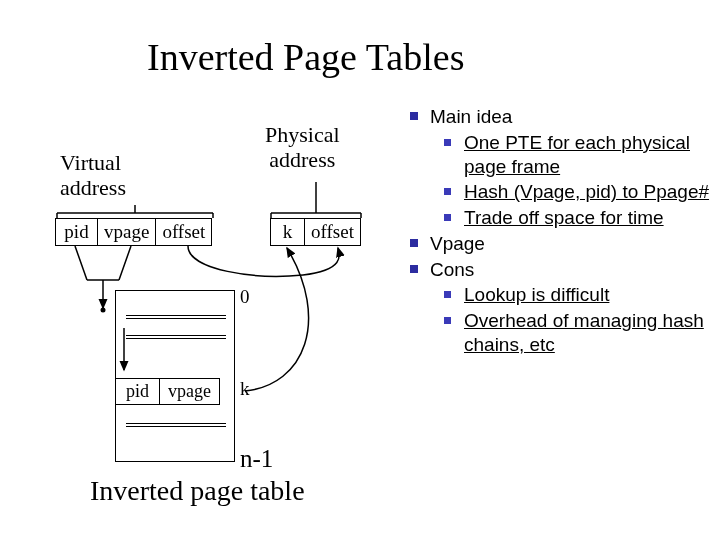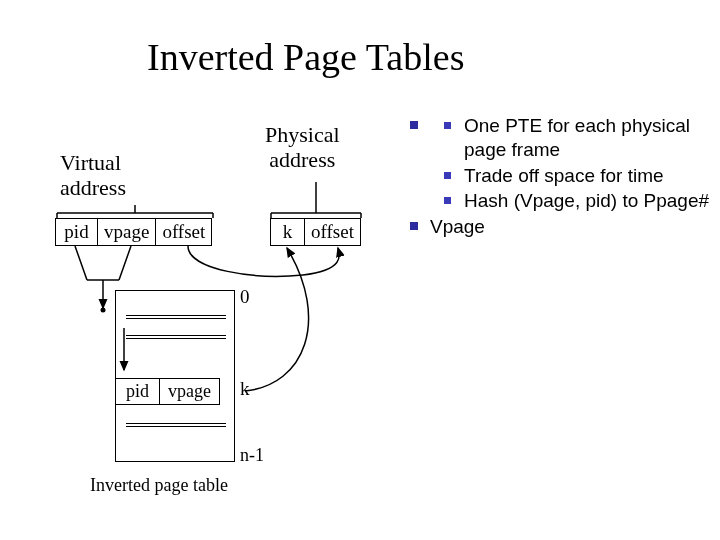--- a/index.html
+++ b/index.html
@@ -28,21 +28,21 @@
     height: 400px;
     text-decoration: underline;
   }
   .label {
     font-size: 22px;
     line-height: 1.15;
     position: absolute;
   }
   .virtual-label { top: 40px; left: 5px; }
   .physical-label { top: 12px; left: 210px; text-align: center; }
-  .ipt-label { top: 365px; left: 35px; font-size: 18px; }
+  .ipt-label { top: 365px; left: 35px; font-size: 28px; }
 
   .addr-table {
     position: absolute;
     border-collapse: collapse;
   }
   .addr-table td {
     border: 1.5px solid #000;
     font-size: 19px;
     text-align: center;
     padding: 2px 6px;
@@ -104,21 +104,21 @@
   .zero-label {
     position: absolute;
     top: 176px;
     left: 185px;
     font-size: 19px;
   }
   .n1-label {
     position: absolute;
     top: 335px;
     left: 185px;
-    font-size: 18px;
+    font-size: 25px;
   }
 
   svg.arrows {
     position: absolute;
     top: 0;
     left: 0;
     width: 345px;
     height: 400px;
     pointer-events: none;
   }
@@ -136,21 +136,21 @@
   .bullets li { position: relative; padding-left: 20px; margin-bottom: 2px; }
   .bullets li::before {
     content: "";
     position: absolute;
     left: 0;
     top: 7px;
     width: 8px;
     height: 8px;
     background: #2c2ca0;
   }
-  .bullets ul ul { margin-top: 9px; margin-left: 14px; }
+  .bullets ul ul { margin-top: 2px; margin-left: 14px; text-decoration: underline; }
   .bullets ul ul li::before {
     width: 7px;
     height: 7px;
     top: 8px;
     background: #3a3ab8;
   }
 </style>
 </head>
 <body>
 
@@ -228,23 +228,31 @@
 
     <path d="M 190 281 C 250 275, 275 210, 232 138" fill="none" stroke="#000" stroke-width="1.5" marker-end="url(#ah)"></path>
 
     <path d="M 133 136 C 133 160, 200 170, 248 165 C 290 160, 285 145, 283 138" fill="none" stroke="#000" stroke-width="1.5" marker-end="url(#ah)"></path>
   </svg>
 </div>
 
 <div class="bullets">
   <ul>
     <li>
+      <span>Main idea</span>
       <ul>
         <li>One PTE for each physical page frame</li>
+        <li>Hash (Vpage, pid) to Ppage#</li>
         <li>Trade off space for time</li>
-        <li>Hash (Vpage, pid) to Ppage#</li>
       </ul>
     </li>
     <li>
       <span>Vpage</span>
     </li>
+    <li>
+      <span>Cons</span>
+      <ul>
+        <li>Lookup is difficult</li>
+        <li>Overhead of managing hash chains, etc</li>
+      </ul>
+    </li>
   </ul>
 </div>
 
 </body></html>

